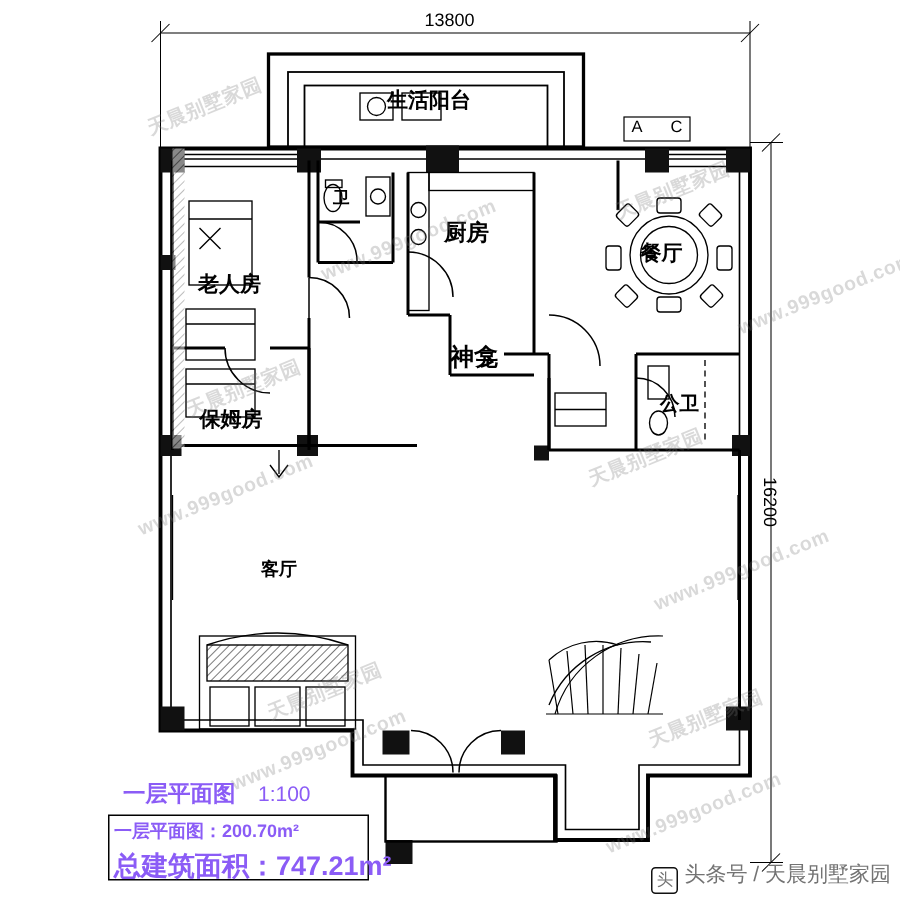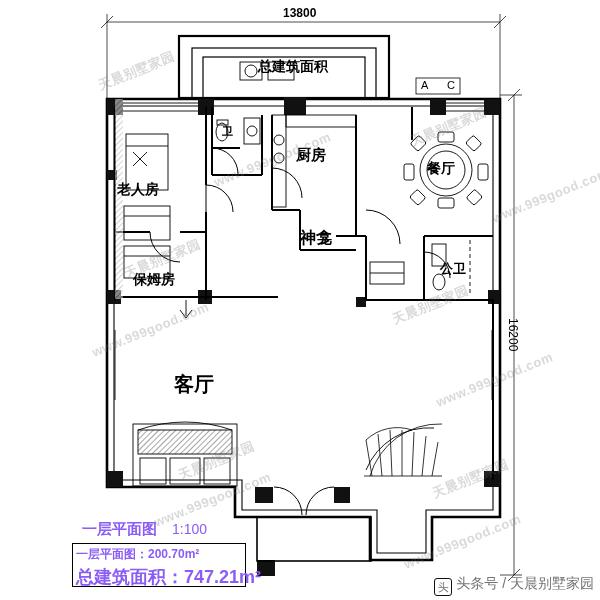--- a/index.html
+++ b/index.html
@@ -253,34 +253,34 @@
   <g stroke="#000" stroke-width="0.8" fill="none">
     <rect x="416" y="78" width="44" height="16"></rect>
   </g>
 
   <g stroke="#000" stroke-width="0.9" fill="none">
     <line x1="186" y1="300" x2="186" y2="316"></line>
     <path d="M180,310 l6,8 l6,-8"></path>
   </g>
 </svg>
 
-<div class="label" style="left:258px;top:58px;font-size:14px;">总建筑面积</div>
+<div class="label" style="left:258px;top:58px;font-size:14px;">生活阳台</div>
 <div class="label" style="left:222px;top:124px;font-size:11px;">卫</div>
 <div class="label" style="left:296px;top:146px;font-size:15px;">厨房</div>
 <div class="label" style="left:427px;top:160px;font-size:14px;">餐厅</div>
-<div class="label" style="left:117px;top:181px;font-size:14px;">老人房</div>
+<div class="label" style="left:132px;top:181px;font-size:14px;">老人房</div>
 <div class="label" style="left:300px;top:228px;font-size:16px;">神龛</div>
 <div class="label" style="left:440px;top:260px;font-size:13px;">公卫</div>
 <div class="label" style="left:133px;top:271px;font-size:14px;">保姆房</div>
-<div class="label" style="left:174px;top:371px;font-size:20px;">客厅</div>
+<div class="label" style="left:174px;top:371px;font-size:12px;">客厅</div>
 
 <div class="label" style="left:421px;top:79px;font-size:11px;font-weight:normal;">A</div>
 <div class="label" style="left:447px;top:79px;font-size:11px;font-weight:normal;">C</div>
 
-<div class="dim" style="left:283px;top:6px;font-weight:bold;">13800</div>
+<div class="dim" style="left:283px;top:6px;">13800</div>
 <div class="dim" style="left:520px;top:318px;transform:rotate(90deg);transform-origin:left top;">16200</div>
 
 <div class="title-block" style="left:82px;top:520px;font-size:15px;font-weight:bold;">一层平面图</div>
 <div class="title-block" style="left:172px;top:521px;font-size:14px;text-align:center;">1:100</div>
 <div class="boxline" style="left:72px;top:543px;width:172px;height:42px;"></div>
 <div class="title-block" style="left:76px;top:546px;font-size:12px;font-weight:bold;">一层平面图：200.70m²</div>
 <div class="title-block" style="left:76px;top:565px;font-size:18px;font-weight:bold;">总建筑面积：747.21m²</div>
 
 <div id="watermarks">
     <div class="wm cn" style="left: 96px; top: 62px; transform: rotate(-22deg);">天晨别墅家园</div>

